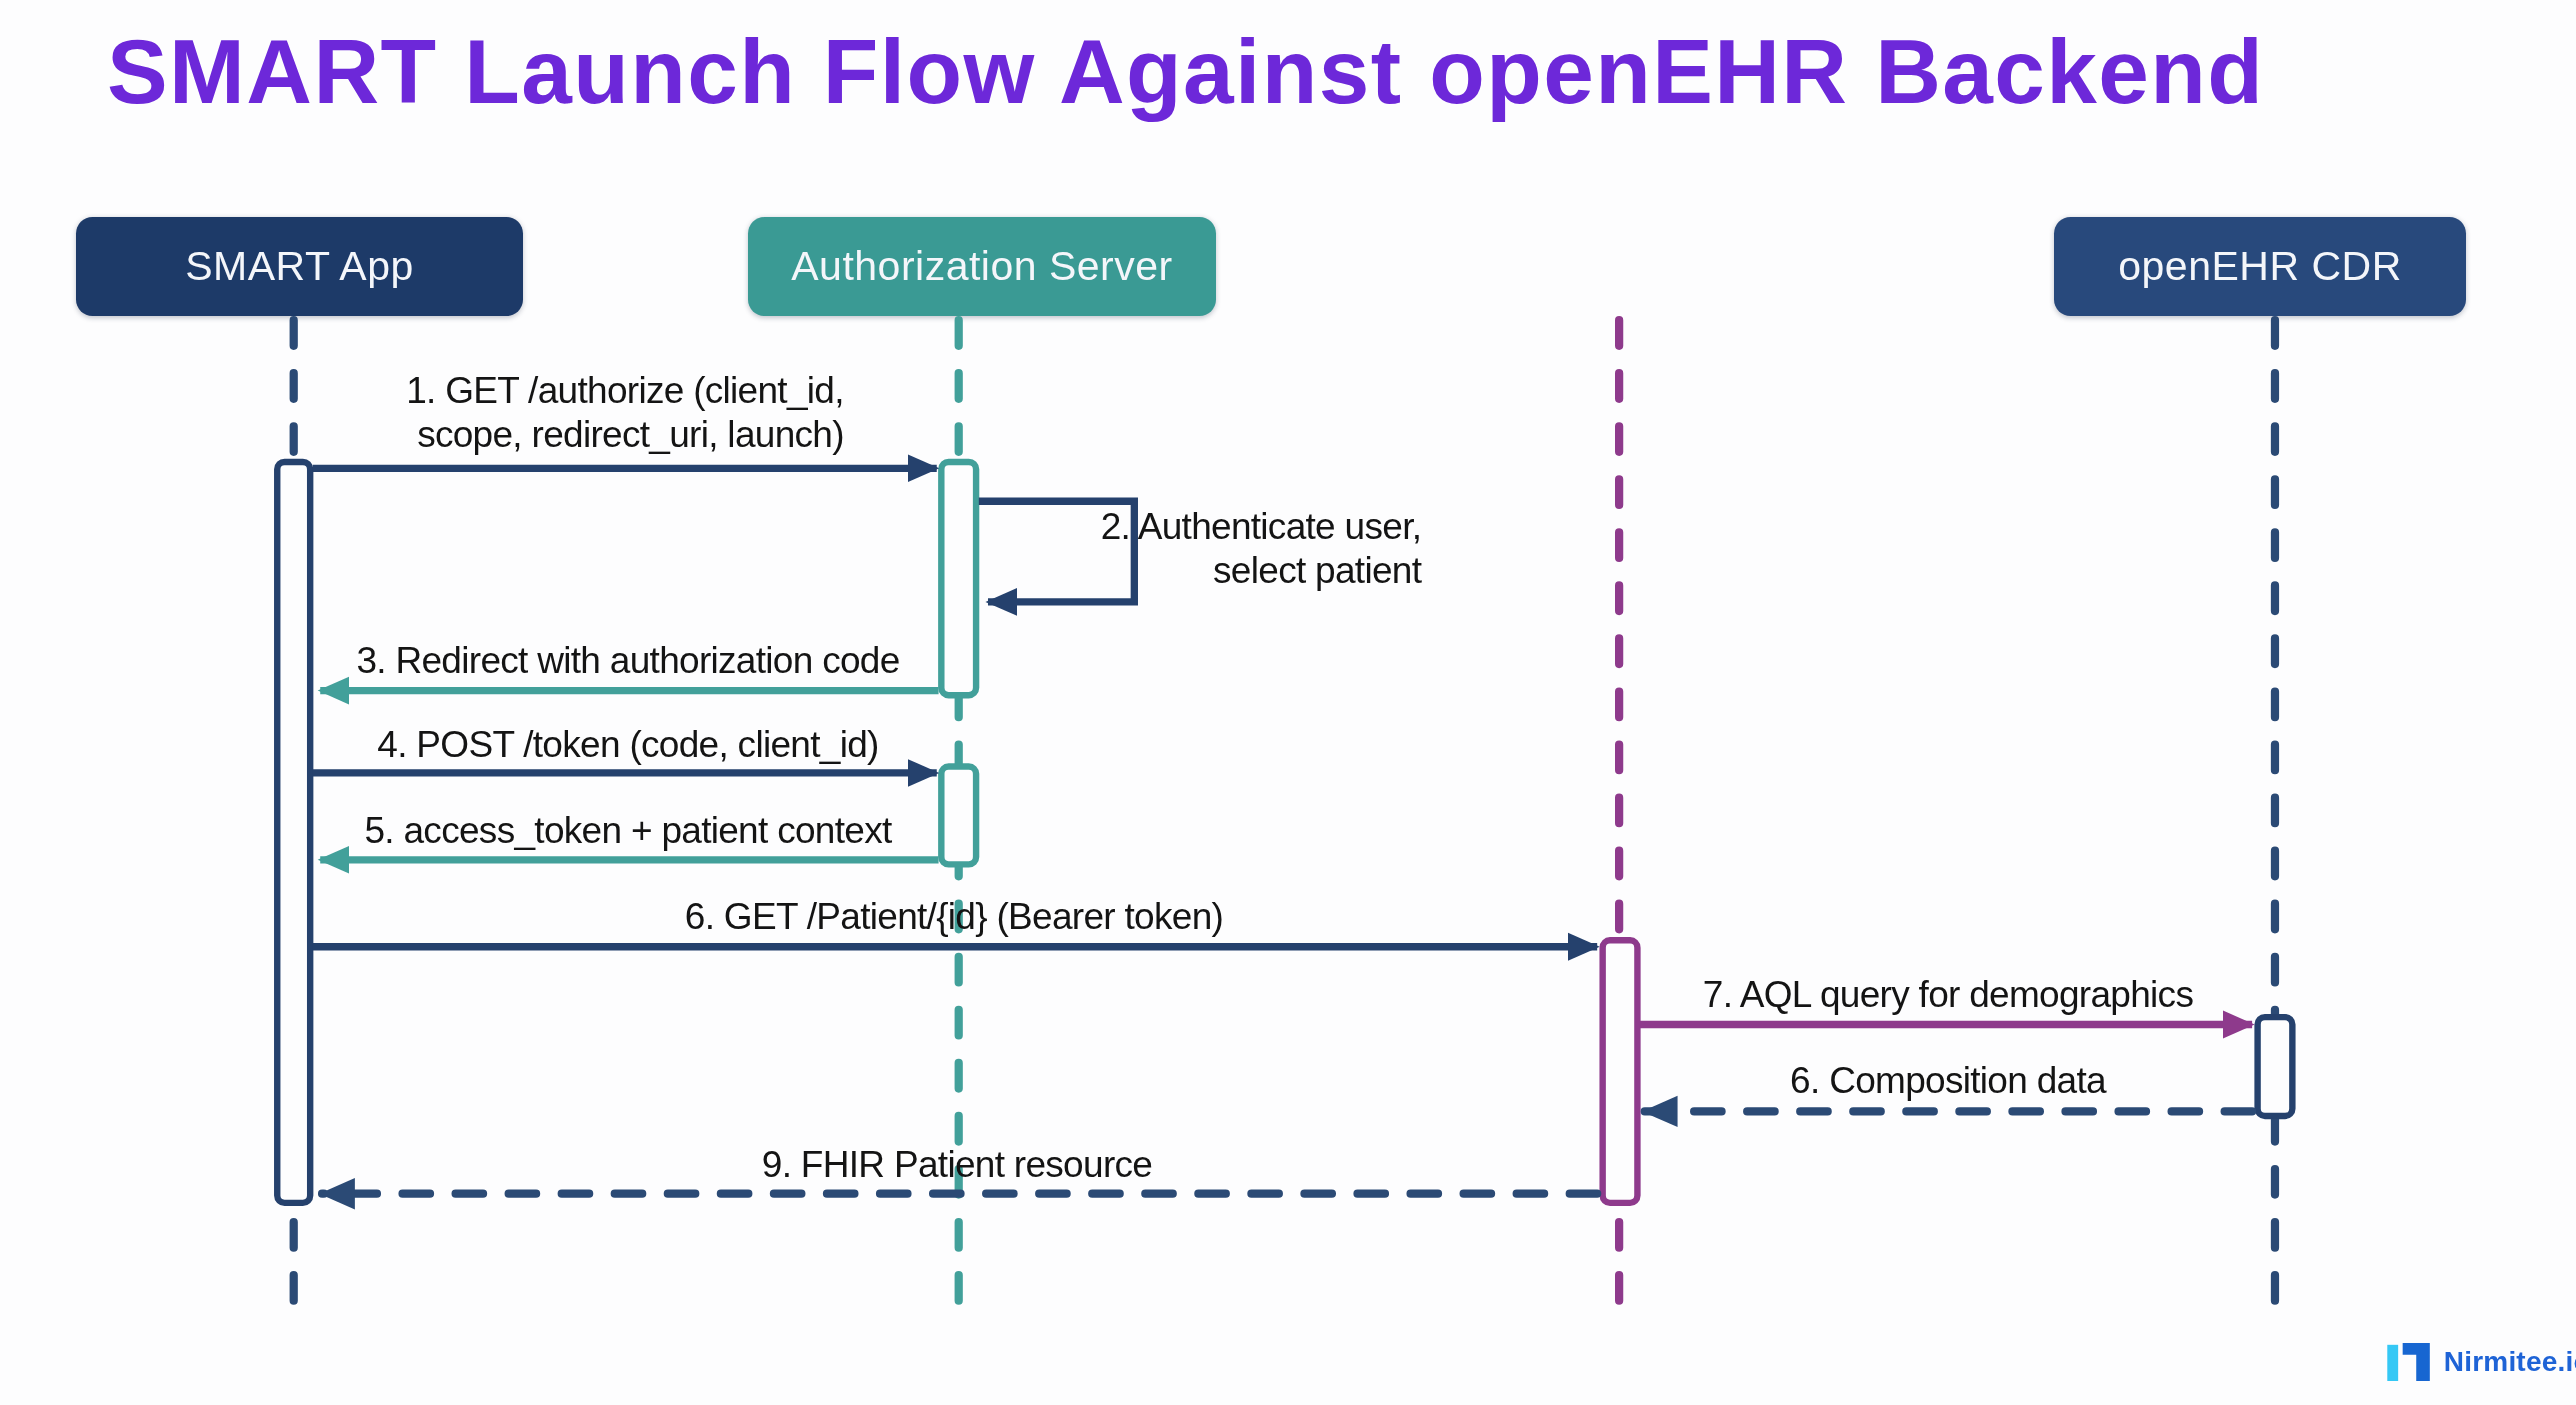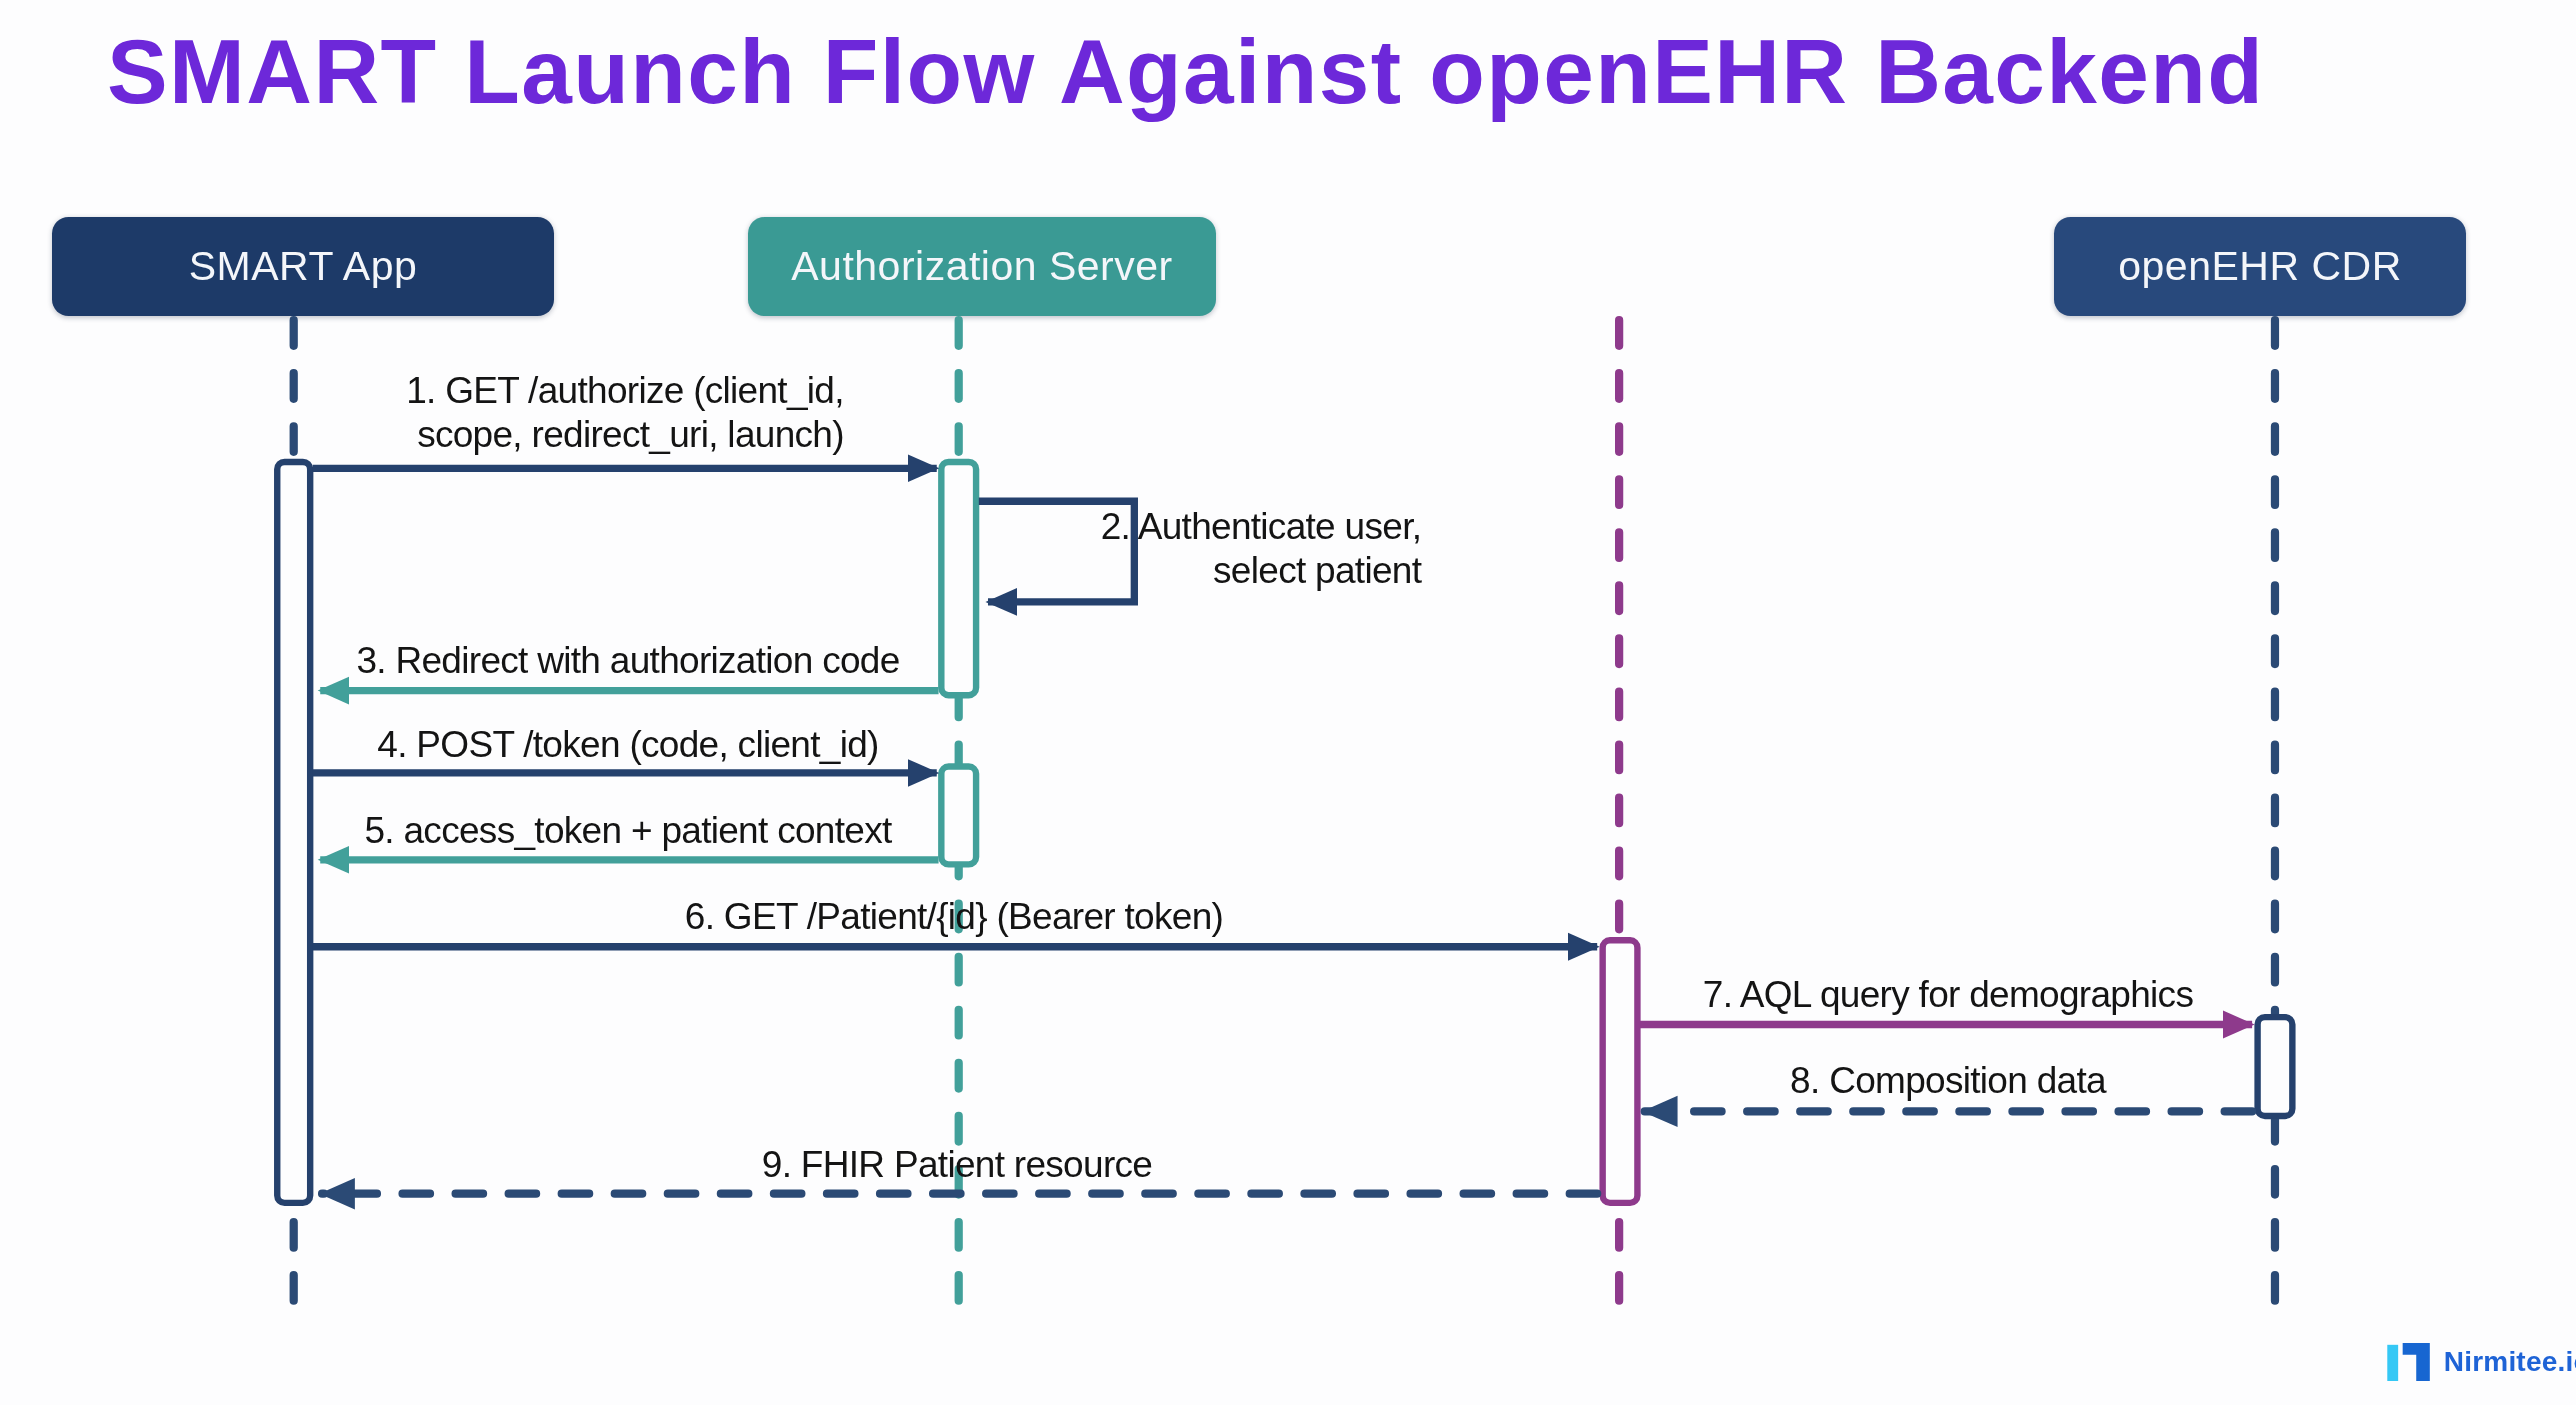--- a/index.html
+++ b/index.html
@@ -17,21 +17,21 @@
     color:#6d28d9;white-space:nowrap;
   }
 
   .participant{
     position:absolute;top:217px;height:99px;
     border-radius:16.5px;
     display:flex;align-items:center;justify-content:center;
     color:#f4f6fa;font-size:41px;font-weight:500;letter-spacing:0.5px;
     box-shadow:0 1.8px 5.5px rgba(20,30,60,0.25);
   }
-  .p-smart   {left:52px;  width:502px; background:#1d3a68;}
+  .p-smart   {left:76px;  width:447px; background:#1d3a68;}
   .p-auth    {left:748px; width:468px; background:#3a9a94;}
   .p-fhir    {left:1395px;width:448px; background:#8c3a8c;}
   .p-cdr     {left:2054px;width:412px; background:#28497c;}
 
   svg.diagram{position:absolute;left:0;top:0;width:2576px;height:1405px;}
 
   .msg{
     position:absolute;
     font-size:37px;font-weight:500;letter-spacing:-0.7px;
     color:#141414;text-align:right;line-height:1.18;
@@ -119,21 +119,21 @@
   <div class="msg" style="left:628px;top:809px;">
     <div>5. access_token + patient context</div>
   </div>
   <div class="msg" style="left:954px;top:895px;">
     <div>6. GET /Patient/{id} (Bearer token)</div>
   </div>
   <div class="msg" style="left:1948px;top:973px;">
     <div>7. AQL query for demographics</div>
   </div>
   <div class="msg" style="left:1948px;top:1059px;">
-    <div>8. Composition data</div>
+    <div>6. Composition data</div>
   </div>
   <div class="msg" style="left:957px;top:1143px;">
     <div>9. FHIR Patient resource</div>
   </div>
 
   <div class="logo">
     <svg width="44" height="38" viewBox="0 0 48 42">
       <rect x="0" y="2" width="12" height="40" fill="#35c8f5"></rect>
       <path d="M17,0 H47 V42 H32 V13 H17 Z" fill="#1766d1"></path>
     </svg>

